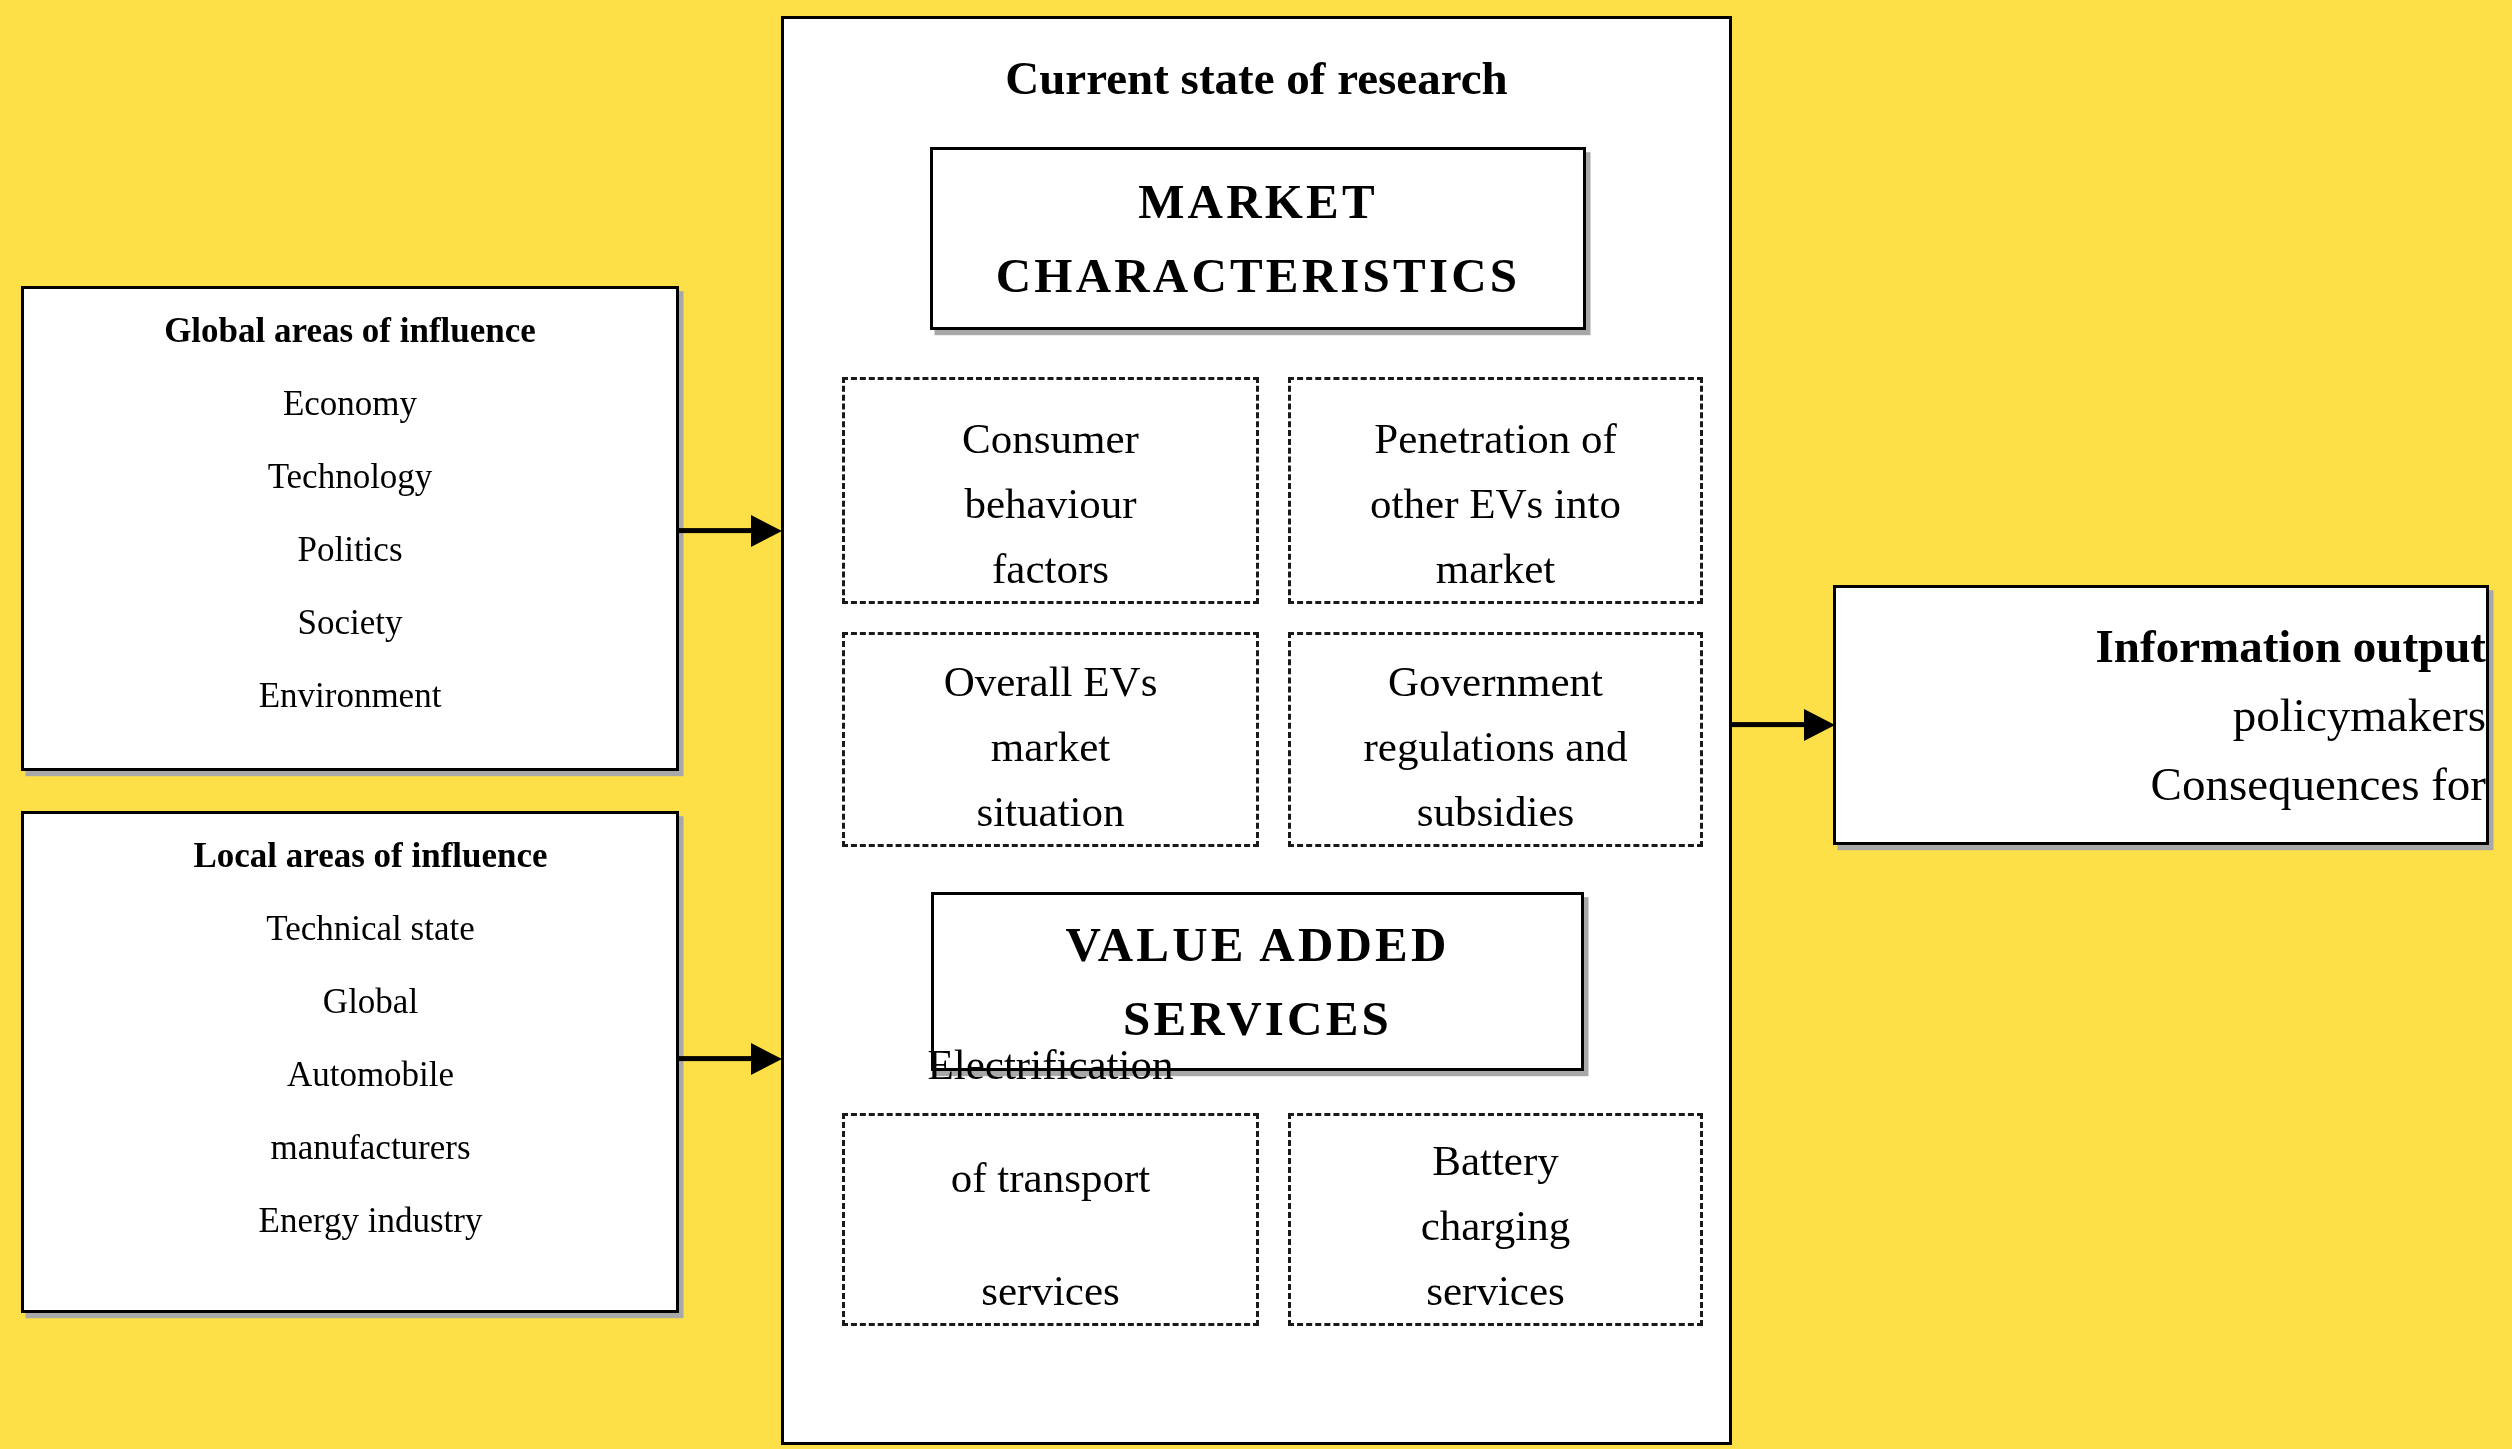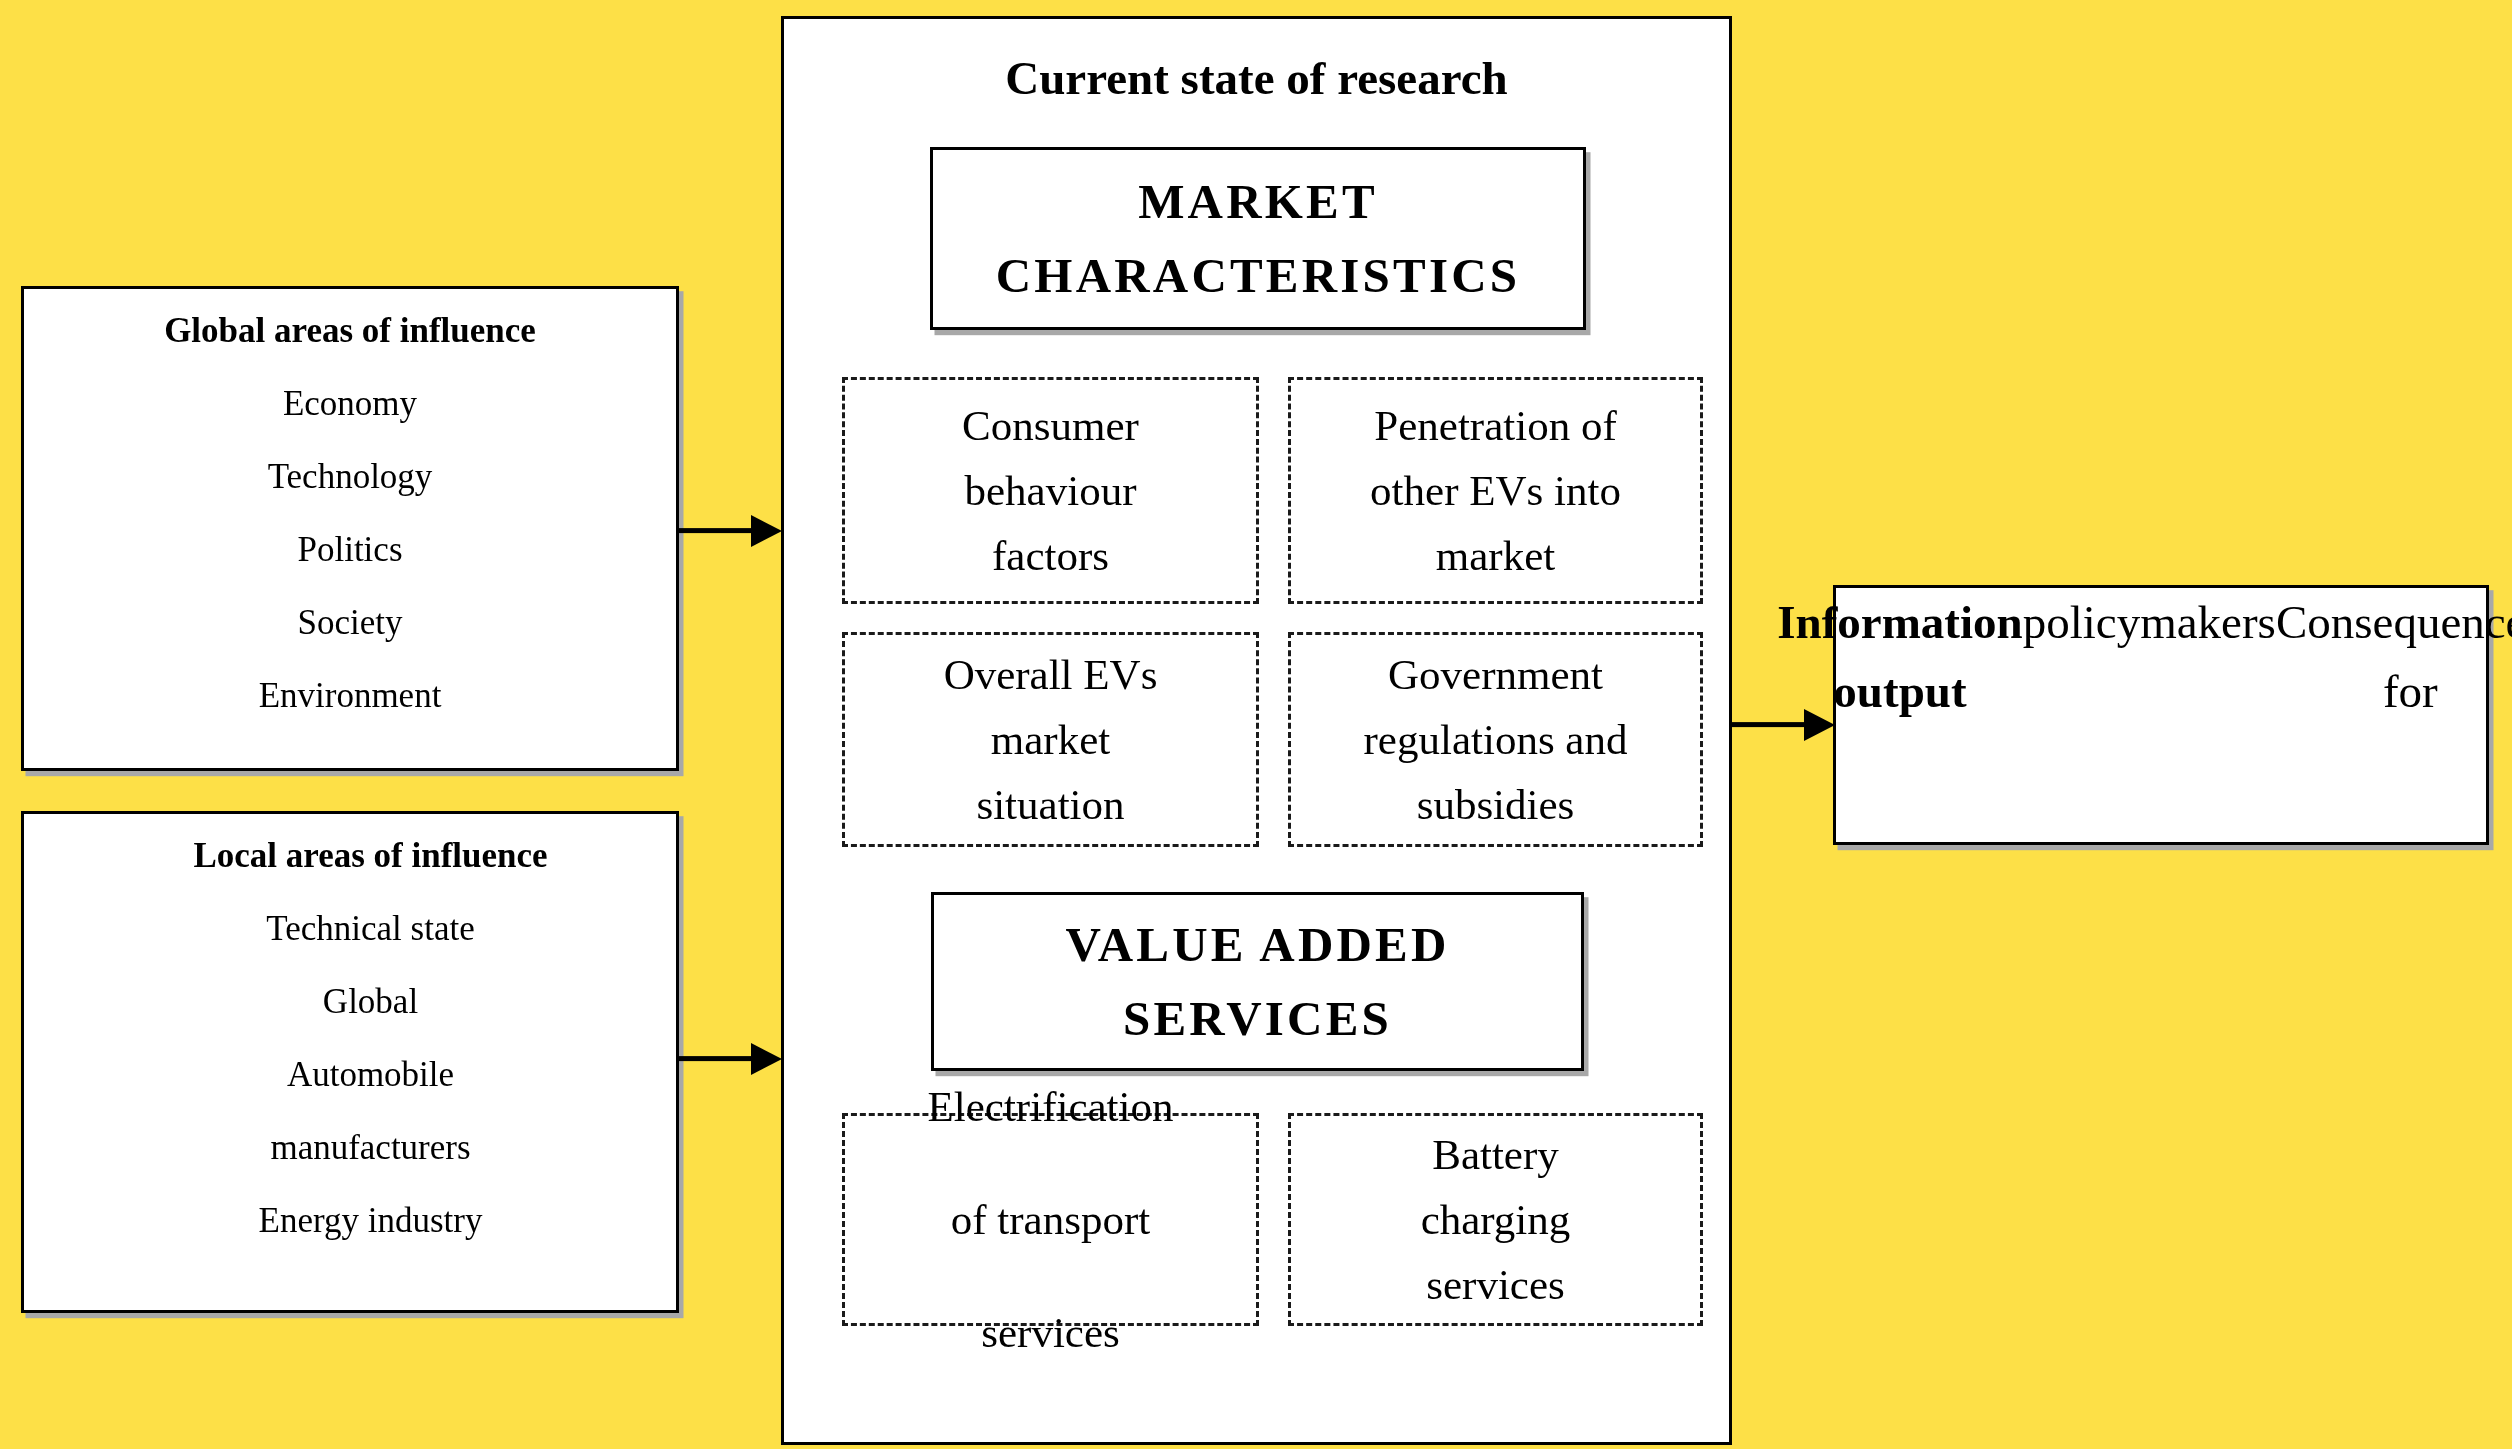--- a/index.html
+++ b/index.html
@@ -34,21 +34,21 @@
     background: #ffffff;
     box-shadow: 4.5px 5.2px 0 #a8a8a8;
   }
 
   
   .dashedbox {
     border: 3.2px dashed #1a1a1a;
     background: #ffffff;
     display: flex;
     flex-direction: column;
-    justify-content: center;
+    justify-content: flex-end;
     align-items: center;
     text-align: center;
     font-size: 43px;
     line-height: 65px;
   }
 
   .list-box {
     display: flex;
     flex-direction: column;
     align-items: center;
@@ -73,23 +73,23 @@
     align-items: center;
     text-align: center;
     font-weight: bold;
     font-size: 49px;
     line-height: 74px;
     letter-spacing: 3.2px;
   }
 
   .info-box {
     display: flex;
-    flex-direction: row;
+    flex-direction: column;
     justify-content: center;
-    align-items: flex-start;
+    align-items: flex-end;
     text-align: center;
     font-size: 47px;
     line-height: 69px;
   }
   .info-box .box-title { font-weight: bold; }
 
   .line { display: block; }
 
   
   .arrow { position: absolute; }

